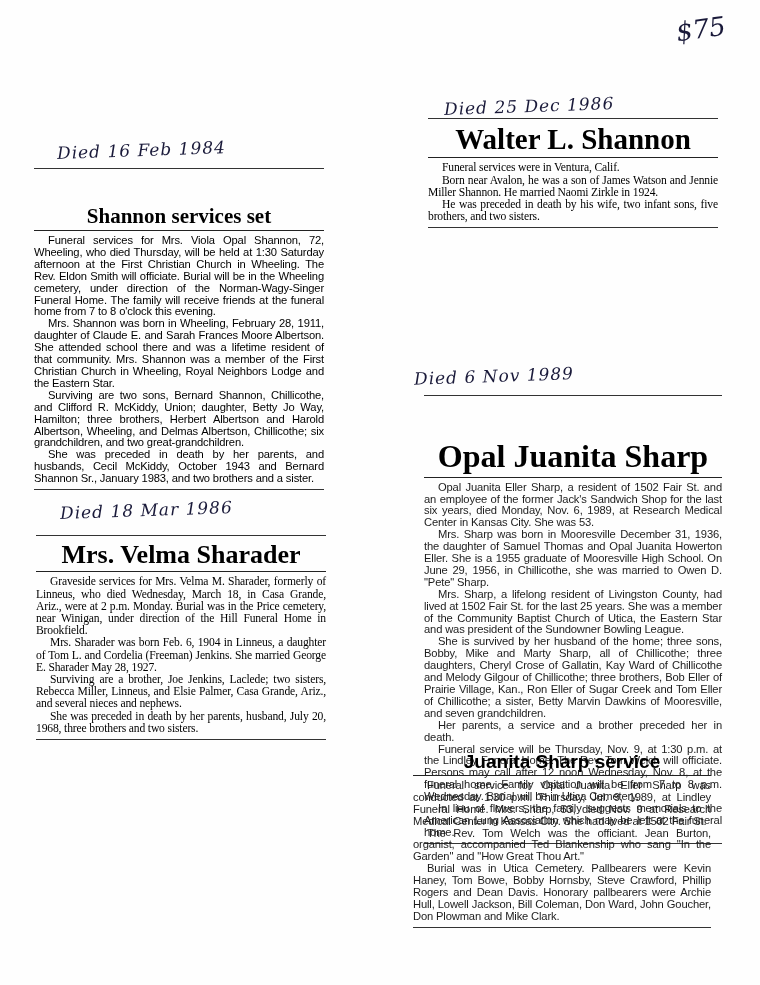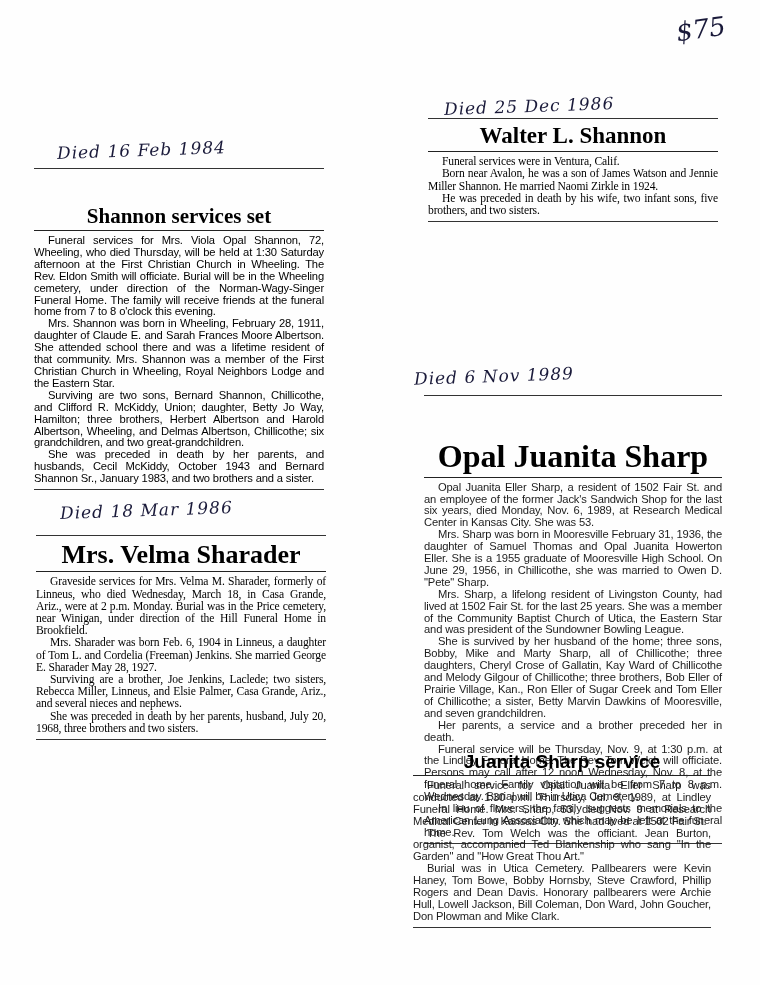--- a/index.html
+++ b/index.html
@@ -69,21 +69,21 @@
   #clip-shannon-services .headline { font-size: 21px; margin-top: 36px; }
 
   #clip-velma {
     left: 36px; top: 535px; width: 290px;
   }
   #clip-velma .headline { font-size: 26px; font-family: Liberation Serif, serif; }
 
   #clip-walter {
     left: 428px; top: 118px; width: 290px;
   }
-  #clip-walter .headline { font-size: 23px; }
+  #clip-walter .headline { font-size: 29px; }
 
   #clip-opal {
     left: 424px; top: 395px; width: 298px;
   }
   #clip-opal .headline { font-size: 32px; font-family: Liberation Serif, serif; margin-top: 44px; }
 
   #clip-juanita {
     left: 413px; top: 728px; width: 298px; margin-top: 24px;
   }
   #clip-juanita .headline { font-size: 19px; font-family: "Liberation Sans", sans-serif; }
@@ -151,21 +151,21 @@
     </div>
     <div class="botline"></div>
   </div>
 
   <div class="clip faded" id="clip-opal">
     <div class="topline"></div>
     <div class="headline">Opal Juanita Sharp</div>
     <div class="rule"></div>
     <div class="para-block">
       <p>Opal Juanita Eller Sharp, a resident of 1502 Fair St. and an employee of the former Jack's Sandwich Shop for the last six years, died Monday, Nov. 6, 1989, at Research Medical Center in Kansas City. She was 53.</p>
-      <p>Mrs. Sharp was born in Mooresville February 31, 1936, the daughter of Samuel Thomas and Opal Juanita Howerton Eller. She is a 1955 graduate of Mooresville High School. On June 29, 1956, in Chillicothe, she was married to Owen D. "Pete" Sharp.</p>
+      <p>Mrs. Sharp was born in Mooresville December 31, 1936, the daughter of Samuel Thomas and Opal Juanita Howerton Eller. She is a 1955 graduate of Mooresville High School. On June 29, 1956, in Chillicothe, she was married to Owen D. "Pete" Sharp.</p>
       <p>Mrs. Sharp, a lifelong resident of Livingston County, had lived at 1502 Fair St. for the last 25 years. She was a member of the Community Baptist Church of Utica, the Eastern Star and was president of the Sundowner Bowling League.</p>
       <p>She is survived by her husband of the home; three sons, Bobby, Mike and Marty Sharp, all of Chillicothe; three daughters, Cheryl Crose of Gallatin, Kay Ward of Chillicothe and Melody Gilgour of Chillicothe; three brothers, Bob Eller of Prairie Village, Kan., Ron Eller of Sugar Creek and Tom Eller of Chillicothe; a sister, Betty Marvin Dawkins of Mooresville, and seven grandchildren.</p>
       <p>Her parents, a service and a brother preceded her in death.</p>
       <p>Funeral service will be Thursday, Nov. 9, at 1:30 p.m. at the Lindley Funeral Home. The Rev. Tom Welch will officiate. Persons may call after 12 noon Wednesday, Nov. 8, at the funeral home. Family visitation will be from 7 to 8 p.m. Wednesday. Burial will be in Utica Cemetery.</p>
       <p>In lieu of flowers, the family suggests memorials to the American Lung Association which may be left at the funeral home.</p>
     </div>
     <div class="botline"></div>
   </div>
 
   <div class="clip faded" id="clip-juanita">

